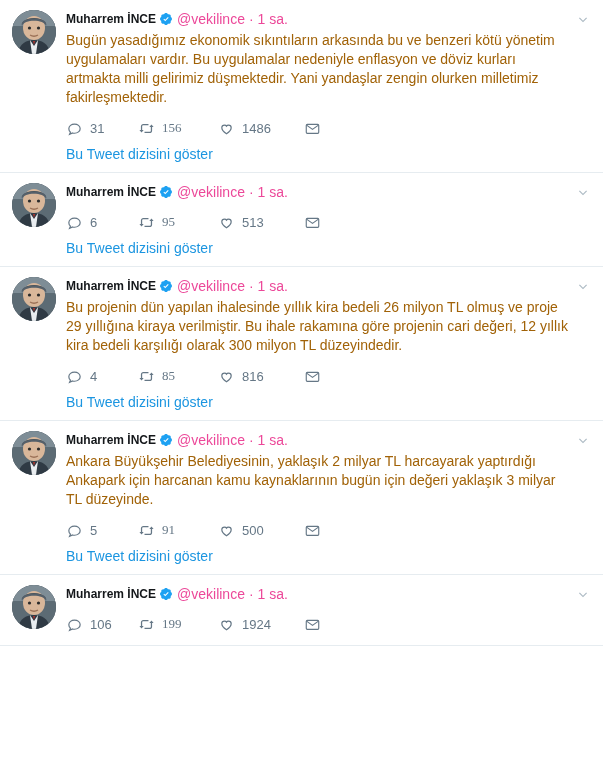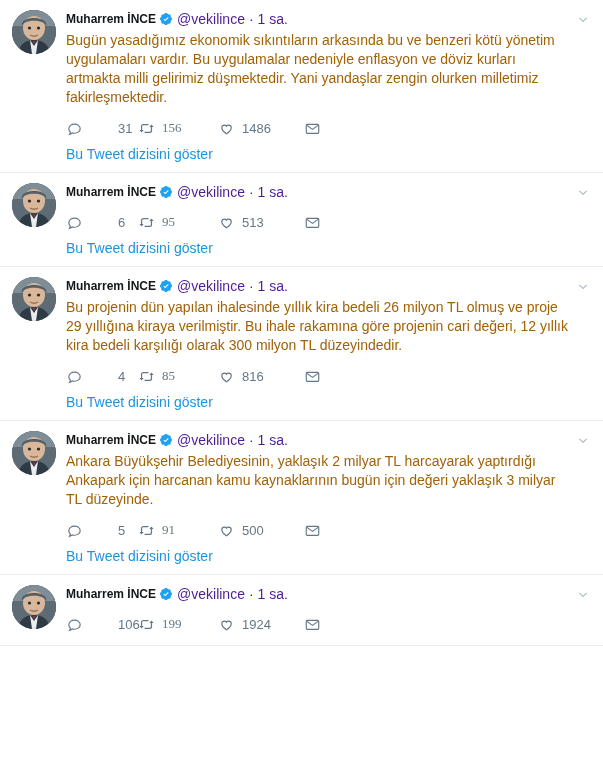--- a/index.html
+++ b/index.html
@@ -58,21 +58,21 @@
     color: #14171a;
   }
   .verified {
     display: inline-block;
     width: 14px;
     height: 14px;
     margin-left: 3px;
     flex: 0 0 14px;
   }
   .handle, .dot, .time {
-    color: #4c1d95;
+    color: #ec4899;
     font-size: 14px;
     margin-left: 4px;
   }
   .dot { margin-left: 4px; margin-right: 0; }
   .text {
     font-size: 14px;
     line-height: 19px;
     color: #a16207;
     margin-top: 3px;
     word-wrap: break-word;
@@ -95,21 +95,21 @@
     width: 17px;
     height: 17px;
     display: inline-block;
     flex: 0 0 17px;
   }
   .action .cnt {
     margin-left: 7px;
     font-size: 13px;
     color: #657786;
   }
-  .a-reply { width: 72px; gap: 28px; }
+  .a-reply { width: 72px; }
   .a-retweet { width: 80px; font-family: Liberation Serif, serif; }
   .a-like { width: 86px; align-items: center; }
   .a-dm { width: 30px; }
   .thread-link {
     color: #1b95e0;
     font-size: 14px;
     margin: 6px 0 10px 0;
     display: block;
     cursor: pointer;
   }

